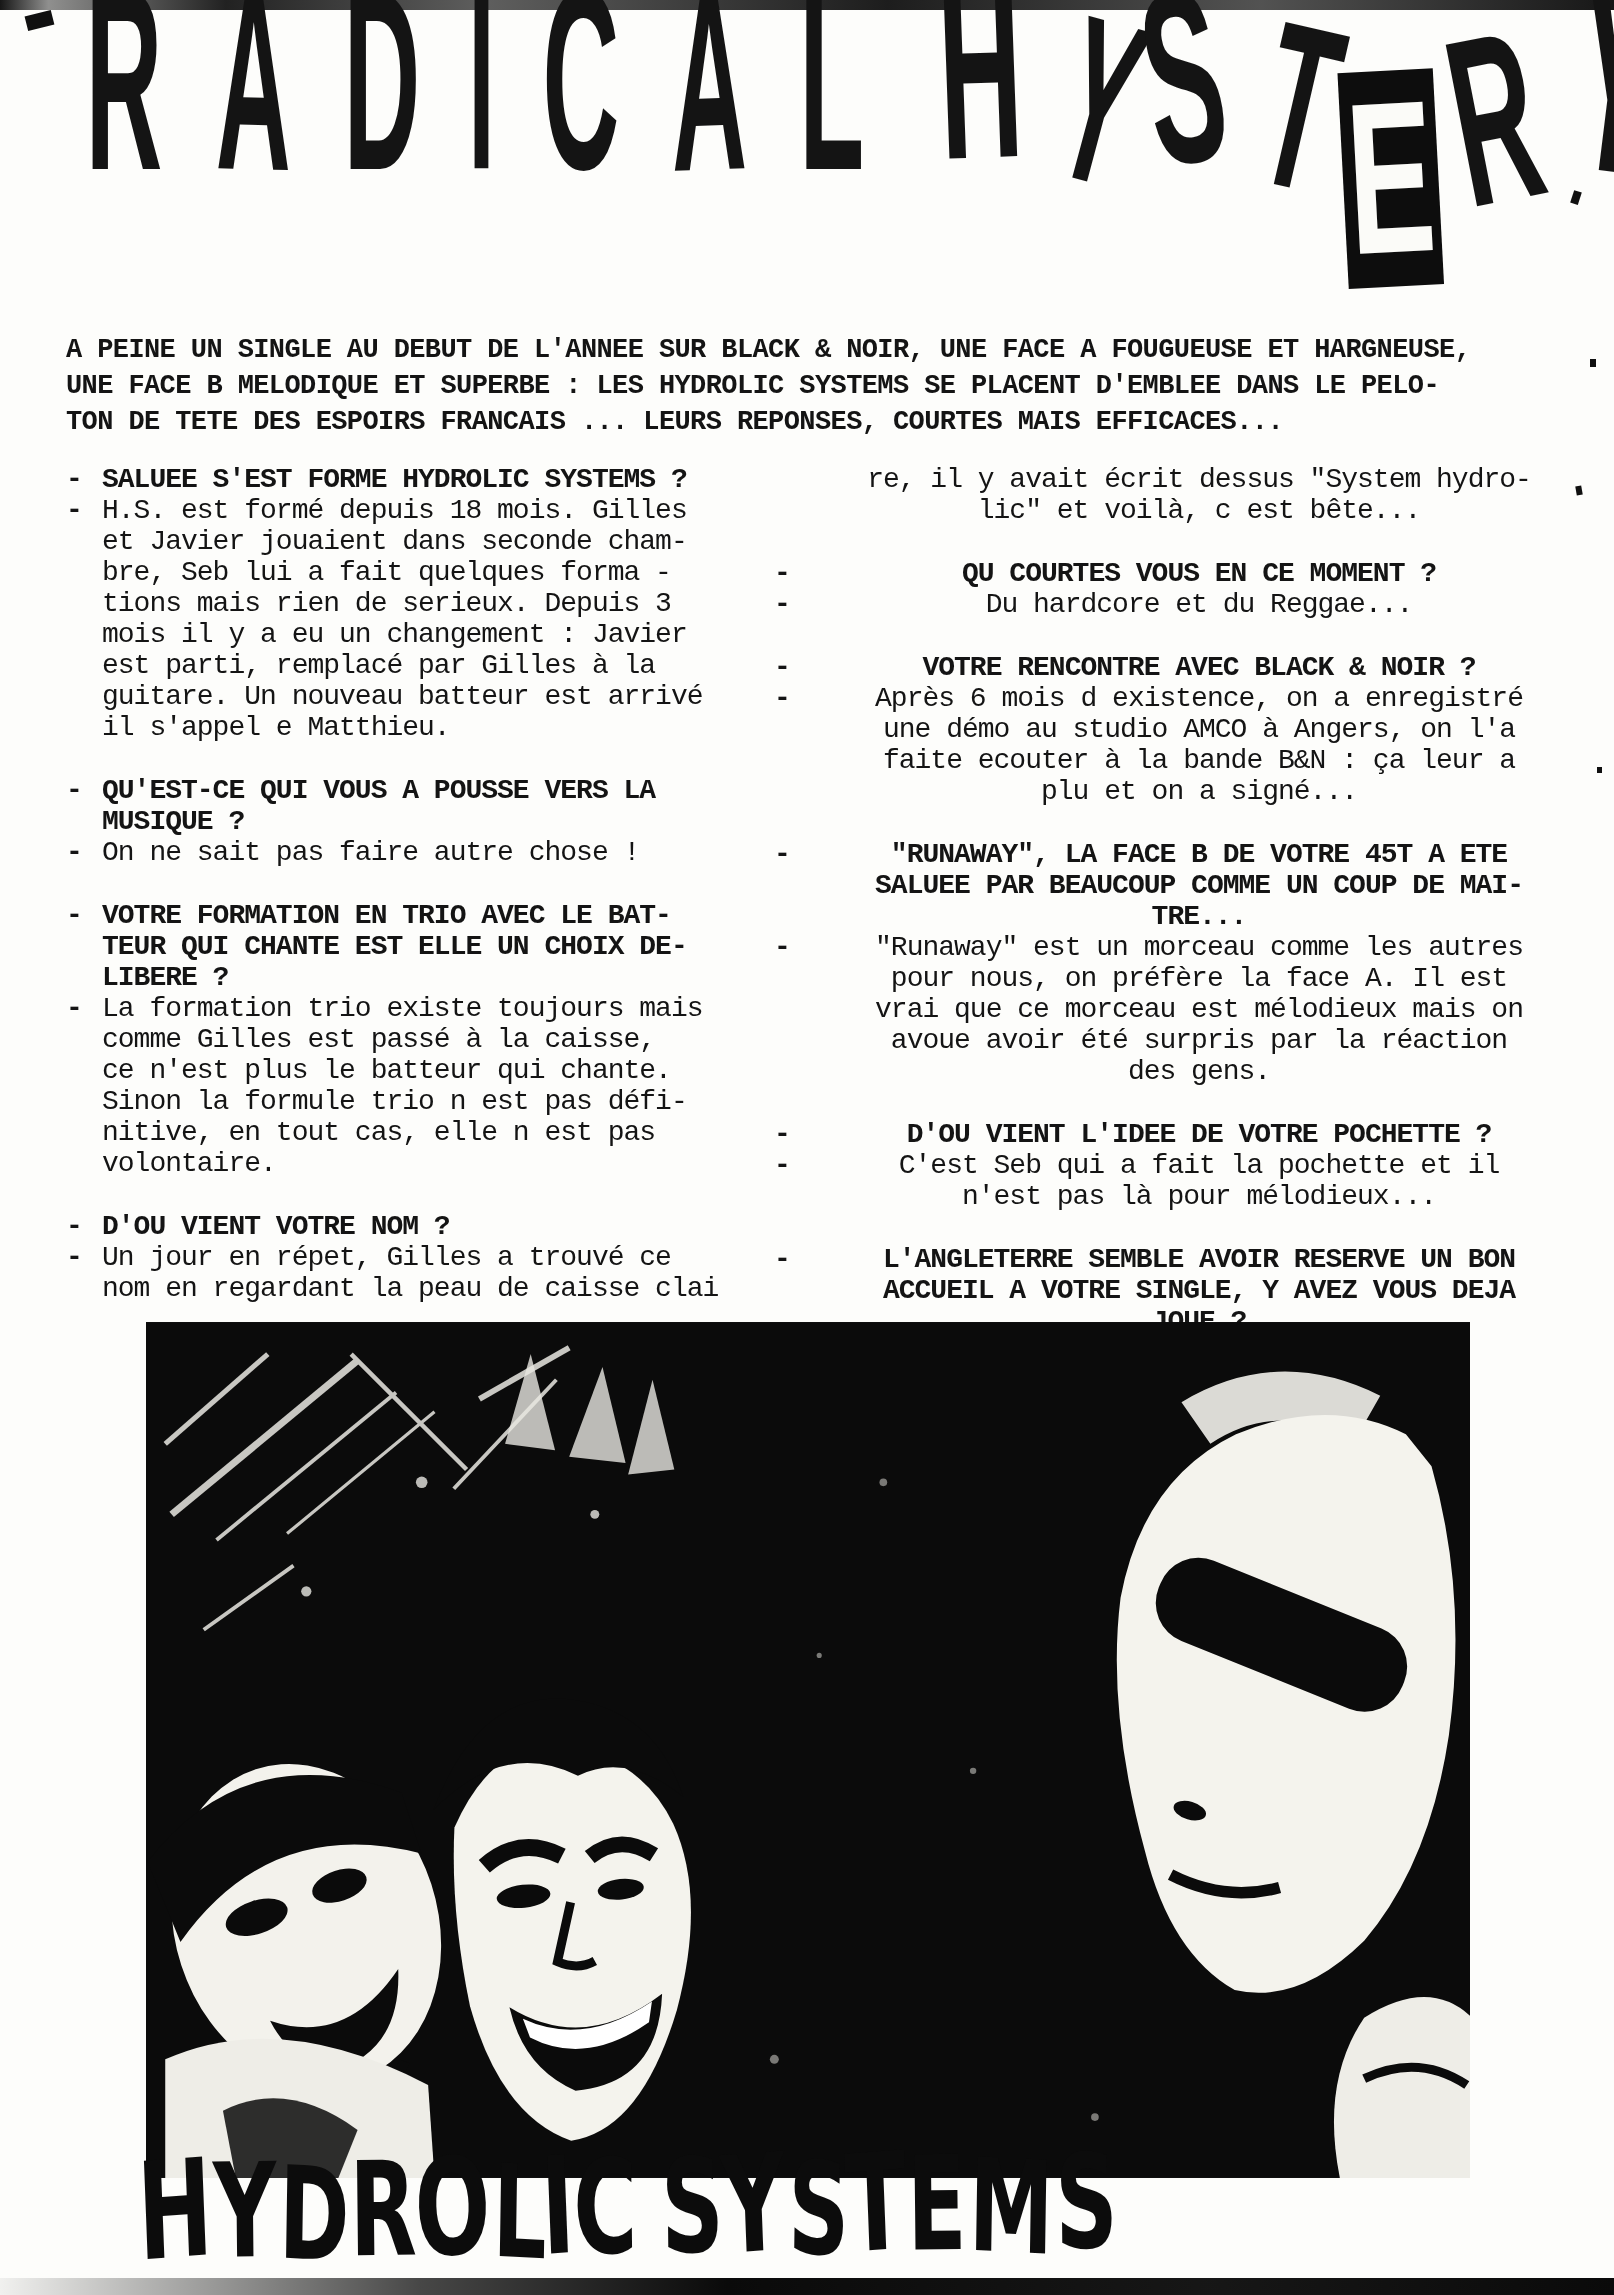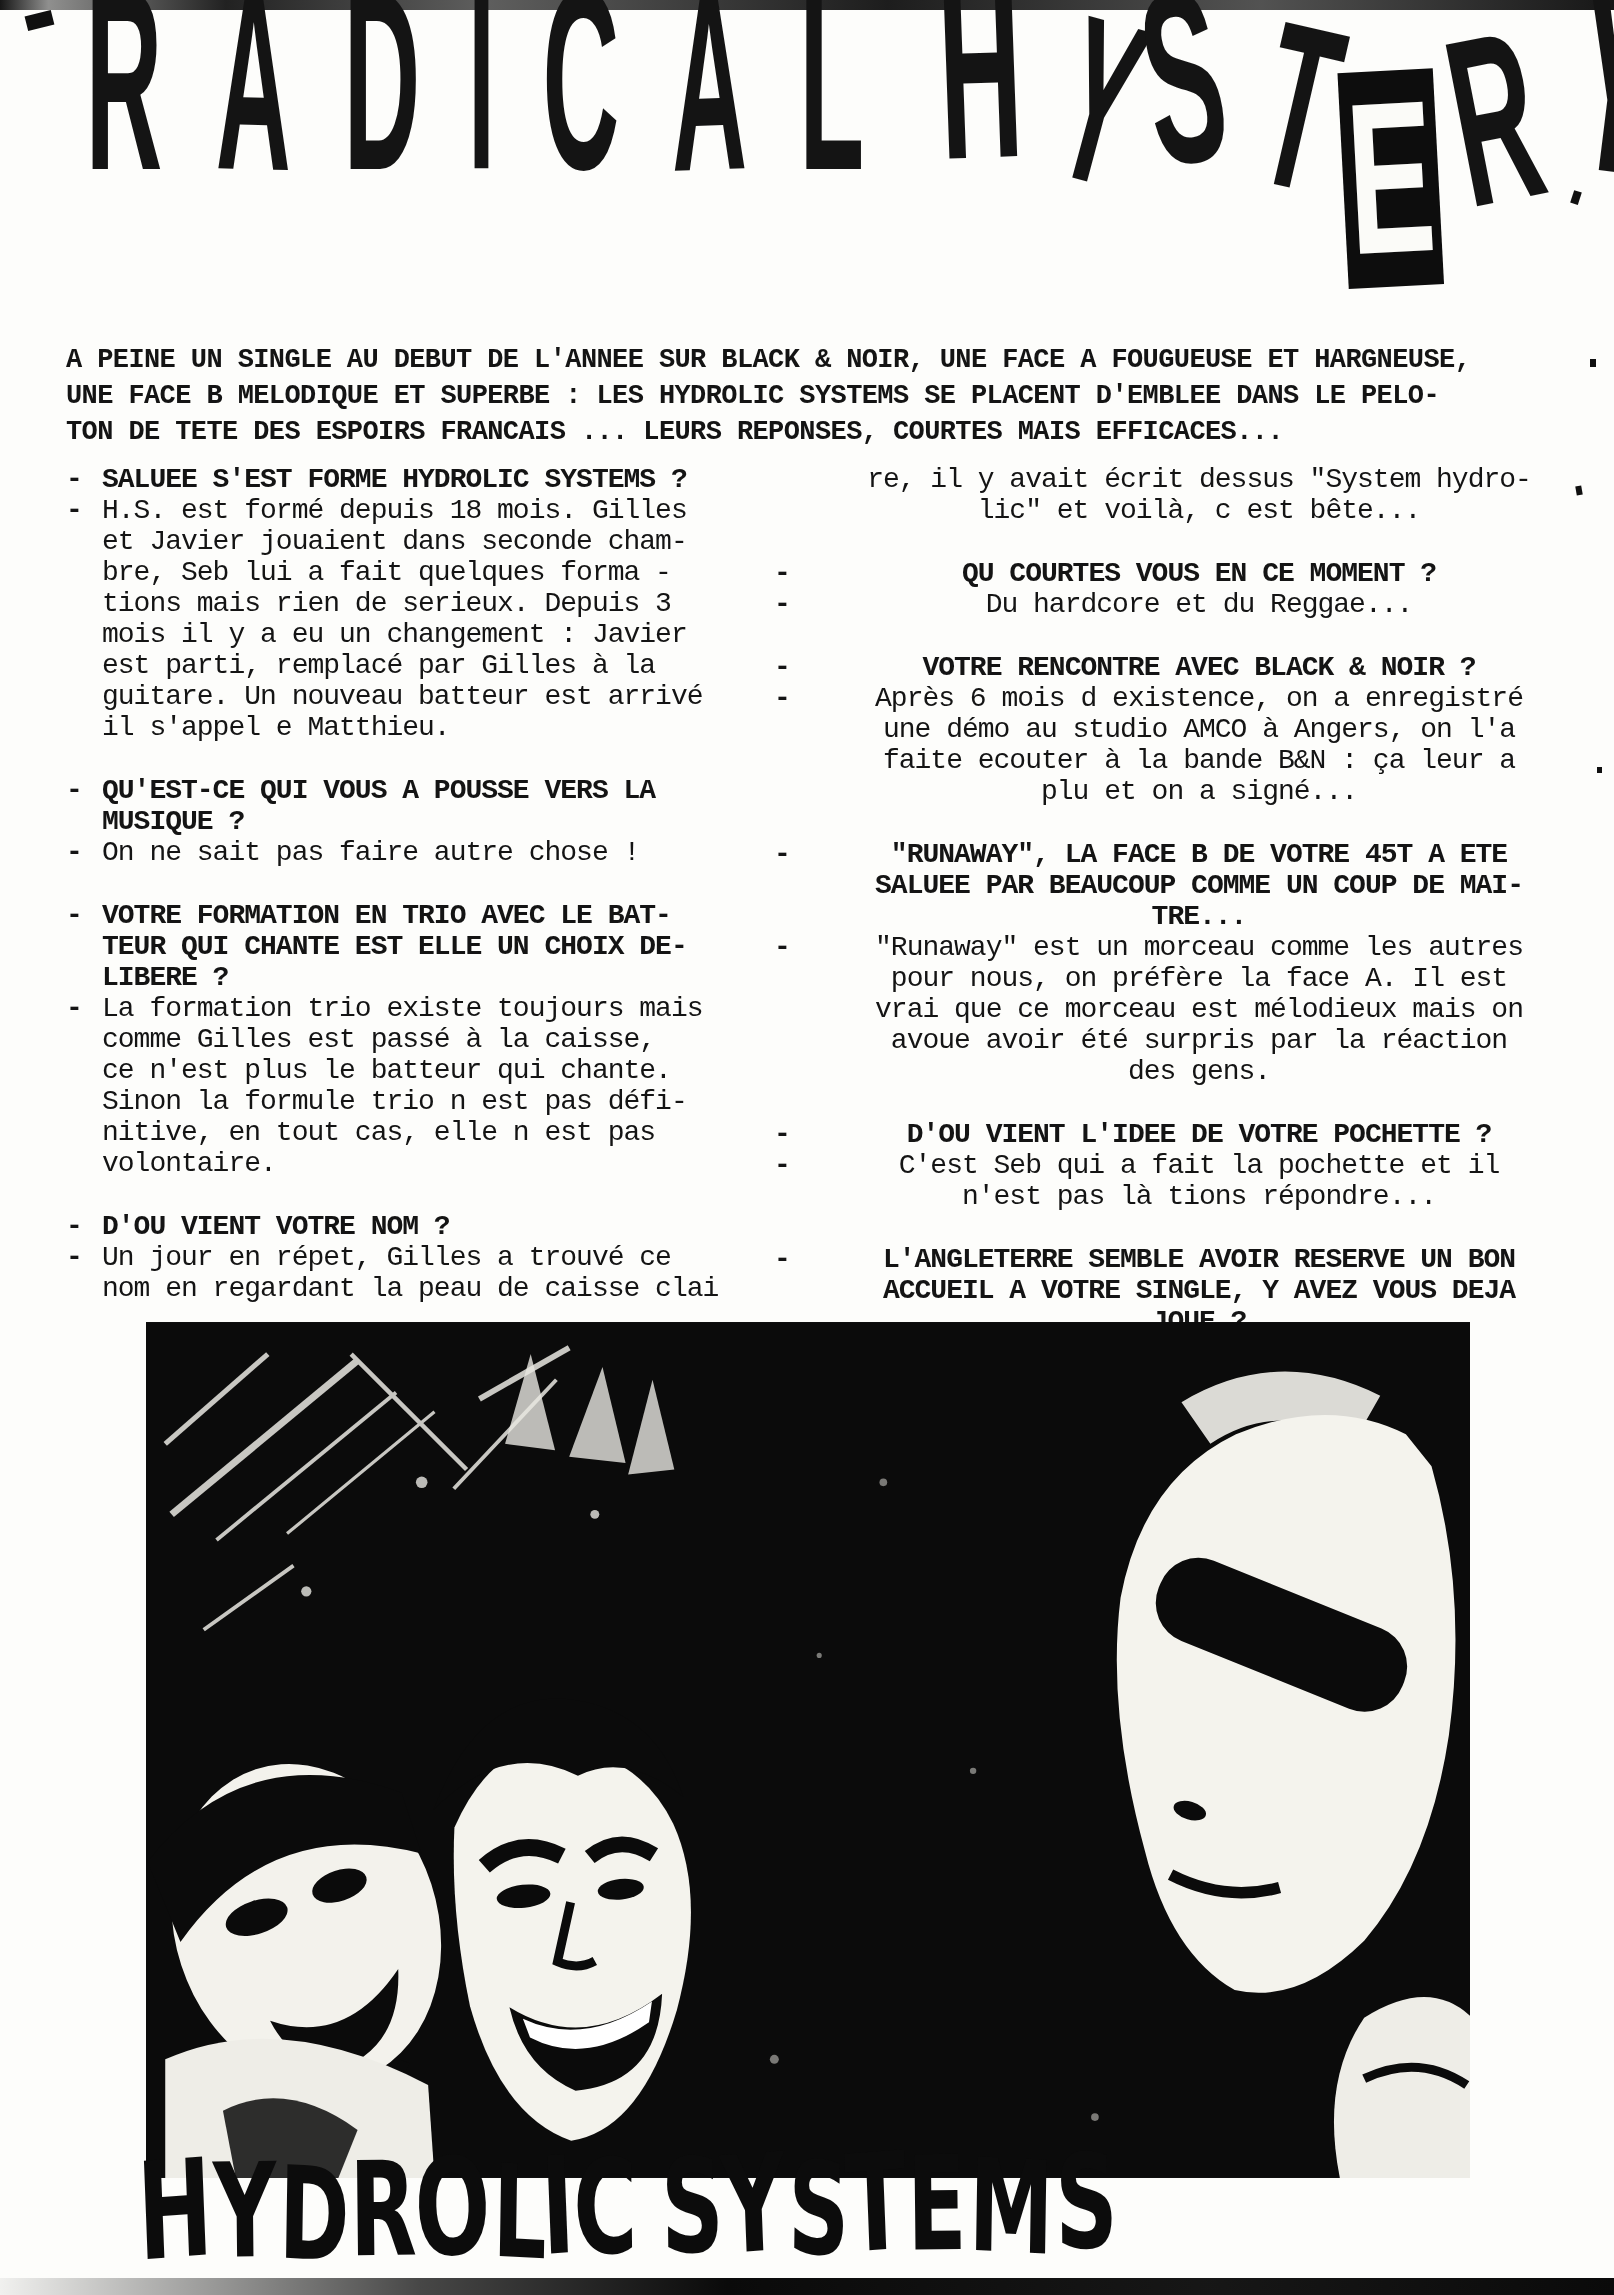--- a/index.html
+++ b/index.html
@@ -28,21 +28,21 @@
   .word-hystery .ch{display:inline-block;transform-origin:50% 70%;}
   .word-hystery .ch1{transform:translateY(-3.8px) rotate(-2deg) scale(.8,1.75);}
   .word-hystery .ch2{transform:translateY(22px) rotate(15deg) scale(.74,1.62);}
   .word-hystery .ch3{transform:translateY(1.3px) rotate(-9deg) scale(.8,1.7);}
   .word-hystery .ch4{transform:translateY(28px) rotate(13deg) scale(.78,1.62);}
   .word-hystery .ch5{transform:translateY(96px) rotate(-3deg) scale(.9,1.5);background:#0d0d0d;color:#fbfbf8;padding:0 5.1px;}
   .word-hystery .ch6{transform:translateY(41px) rotate(-11deg) scale(.8,1.66);}
   .word-hystery .ch7{transform:translateY(10.3px) rotate(7deg) scale(.78,1.74);}
 
   
-  .intro{position:absolute;left:66px;top:342px;width:1500px;
+  .intro{position:absolute;left:66px;top:332px;width:1500px;
     font-size:27px;line-height:36px;font-weight:700;white-space:pre-line;letter-spacing:-0.6px;}
   .columns{position:absolute;left:66px;top:464px;width:1513px;}
   .col{position:absolute;top:0;font-size:28px;line-height:31px;letter-spacing:-1px;}
   .col-left{left:0;width:724px;}
   .col-right{left:708px;width:814px;text-align:center;}
   .block{position:relative;padding-left:36px;margin:0;}
   .block .bullet{position:absolute;left:0;top:0;font-weight:700;}
   .block .txt{white-space:pre-line;display:block;}
   .q .txt,.q .bullet{font-weight:700;}
   .a .txt{font-weight:500;}
@@ -191,21 +191,21 @@
 avoue avoir été surpris par la réaction
 des gens.</span>
       </div>
       <div class="block q gap-top">
         <span class="bullet">-</span>
         <span class="txt">D'OU VIENT L'IDEE DE VOTRE POCHETTE ?</span>
       </div>
       <div class="block a">
         <span class="bullet">-</span>
         <span class="txt">C'est Seb qui a fait la pochette et il
-n'est pas là tions répondre...</span>
+n'est pas là pour mélodieux...</span>
       </div>
       <div class="block q gap-top">
         <span class="bullet">-</span>
         <span class="txt">L'ANGLETERRE SEMBLE AVOIR RESERVE UN BON
 ACCUEIL A VOTRE SINGLE, Y AVEZ VOUS DEJA
 JOUE ?</span>
       </div>
     </div>
   </div>
 

